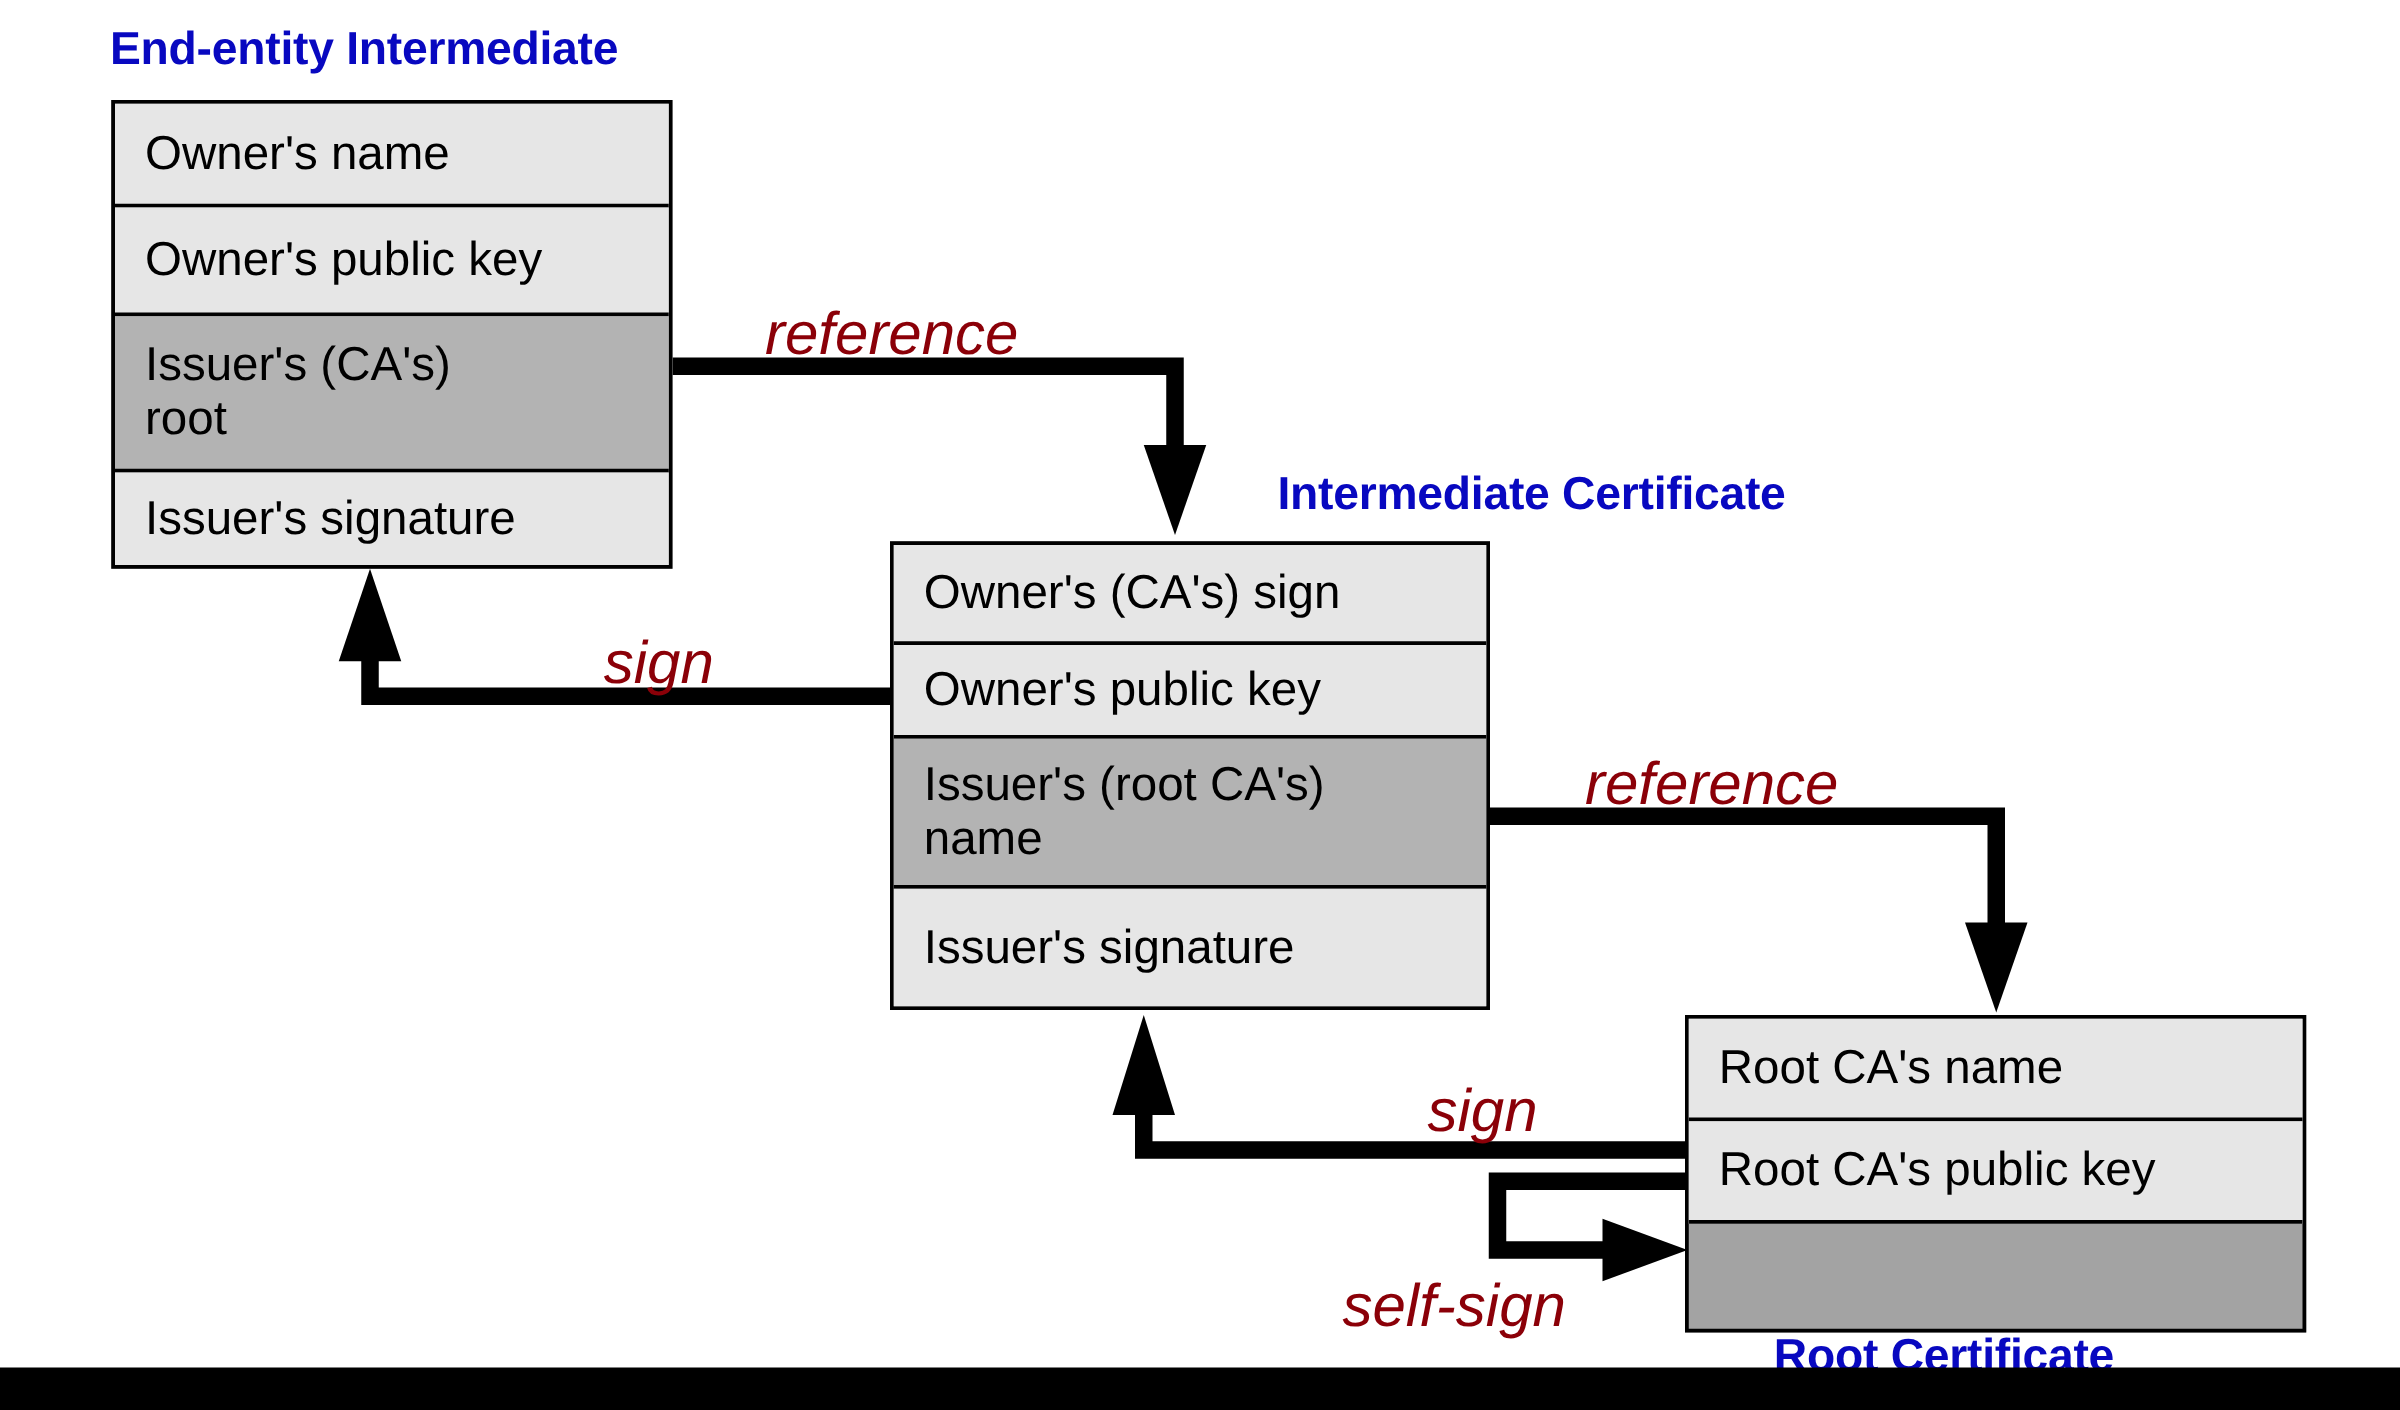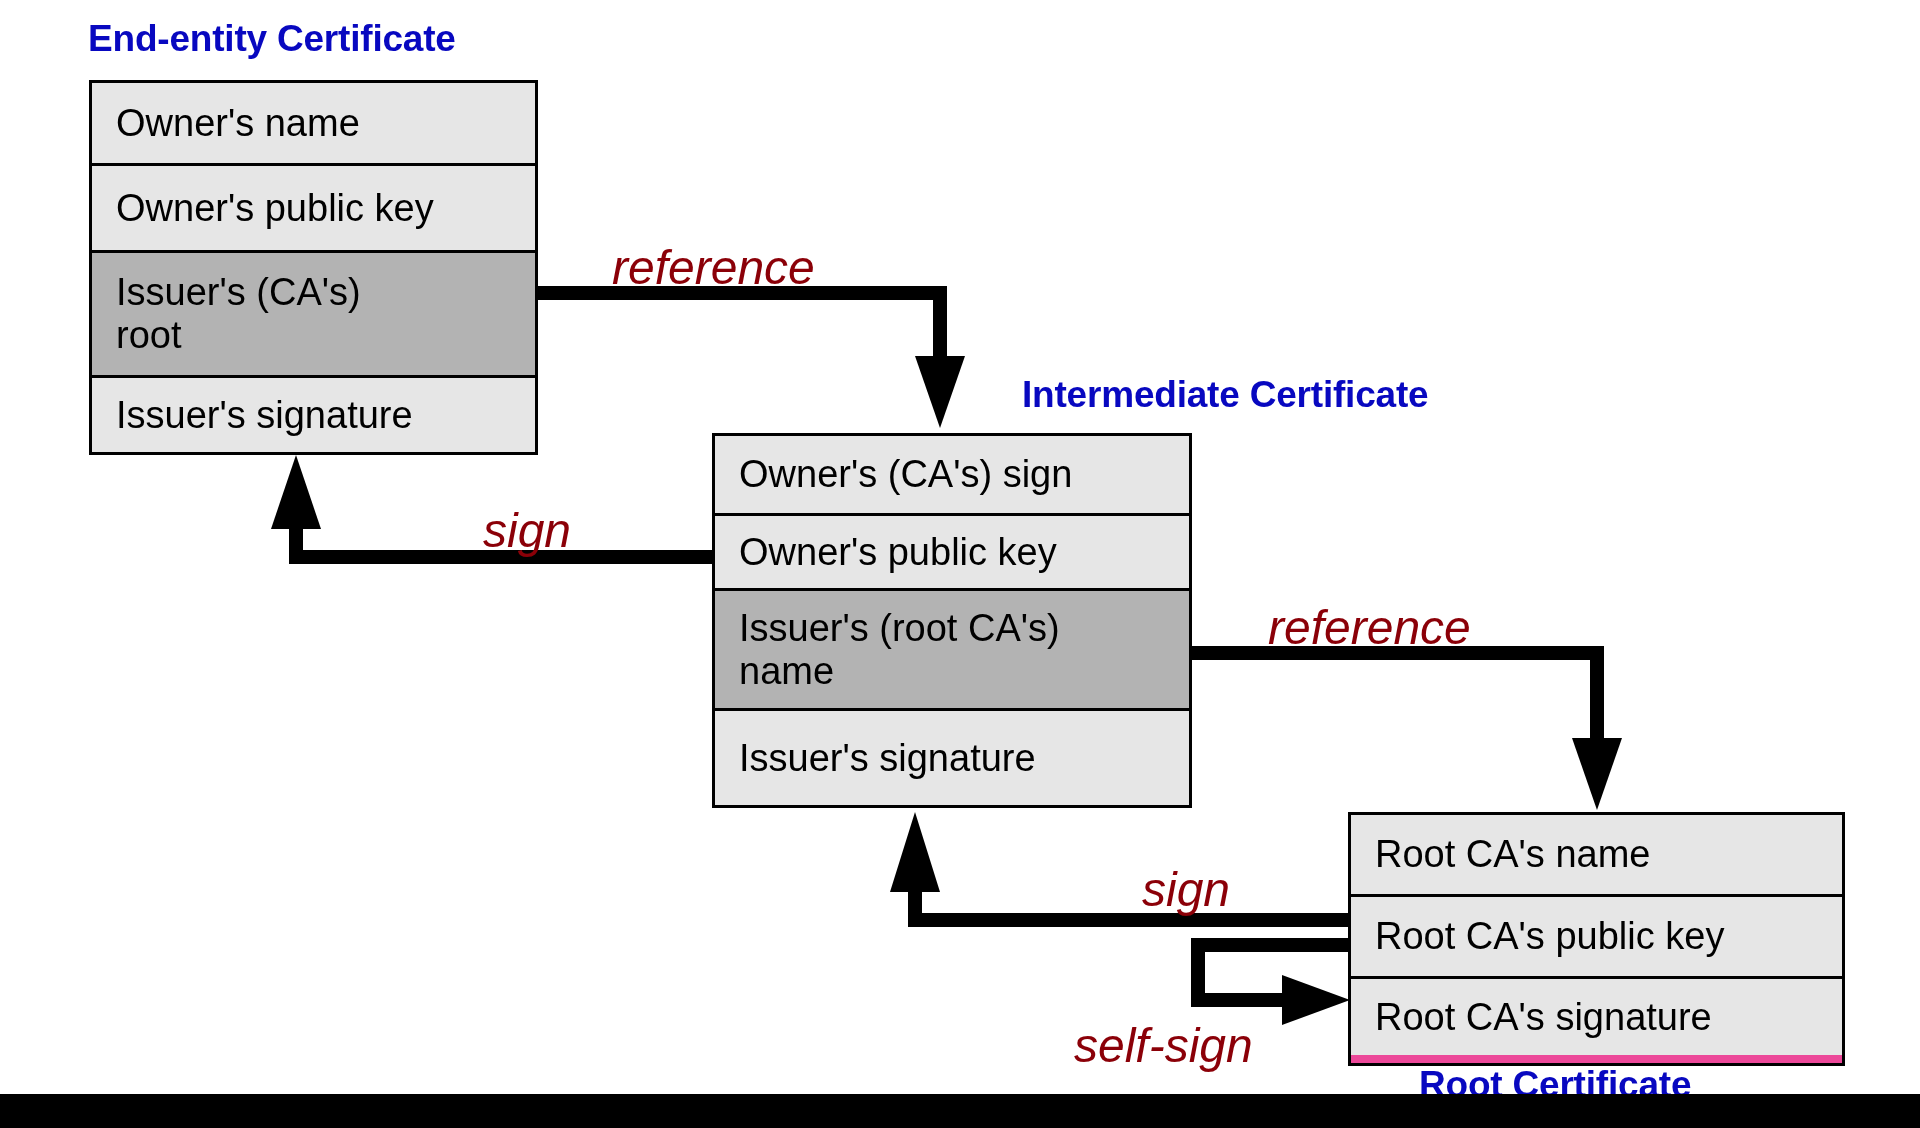--- a/index.html
+++ b/index.html
@@ -31,21 +31,21 @@
     font-weight: bold;
     font-size: 37px;
     color: #0808c0;
     white-space: nowrap;
     letter-spacing: -0.2px;
   }
   .cert-box {
     position: absolute;
     box-sizing: border-box;
     border: 3px solid #000000;
-    background: #ec4899;
+    background: #a3a3a3;
   }
   .cert-row {
     box-sizing: border-box;
     background: #e6e6e6;
     border-bottom: 3px solid #000000;
     display: flex;
     align-items: center;
     padding-left: 24px;
     padding-right: 10px;
     font-family: "Liberation Sans", sans-serif;
@@ -101,21 +101,21 @@
       <path d="M 1348 920 L 915 920 L 915 888" fill="none" stroke="#000000" stroke-width="14" stroke-linecap="butt" stroke-linejoin="miter"></path>
       <polygon points="890,892 940,892 915,812" fill="#000000"></polygon>
     </g>
 
     <g>
       <path d="M 1348 945 L 1198 945 L 1198 1000 L 1288 1000" fill="none" stroke="#000000" stroke-width="14" stroke-linecap="butt" stroke-linejoin="miter"></path>
       <polygon points="1282,975 1282,1025 1350,1000" fill="#000000"></polygon>
     </g>
   </svg>
 
-  <div class="cert-title" style="left:88px; top:18px;">End-entity Certificate</div>
+  <div class="cert-title" style="left:88px; top:18px;">End-entity Intermediate</div>
 
   <div class="cert-box" style="left:89px; top:80px; width:449px; height:375px;">
     <div class="cert-row" style="height:83px;">Owner's name</div>
     <div class="cert-row" style="height:87px;">Owner's public key</div>
     <div class="cert-row highlight" style="height:125px;">Issuer's (CA's)
 root</div>
     <div class="cert-row last" style="height:74px;">Issuer's signature</div>
   </div>
 
   <div class="cert-title" style="left:1022px; top:374px;">Intermediate Certificate</div>
@@ -124,21 +124,20 @@
     <div class="cert-row" style="height:80px;">Owner's (CA's) sign</div>
     <div class="cert-row" style="height:75px;">Owner's public key</div>
     <div class="cert-row highlight" style="height:120px;">Issuer's (root CA's)
 name</div>
     <div class="cert-row last" style="height:94px;">Issuer's signature</div>
   </div>
 
   <div class="cert-box" style="left:1348px; top:812px; width:497px; height:254px;">
     <div class="cert-row" style="height:82px;">Root CA's name</div>
     <div class="cert-row" style="height:82px;">Root CA's public key</div>
-    <div class="cert-row last" style="height:76px;">Root CA's signature</div>
   </div>
 
   <div class="cert-title" style="left:1419px; top:1064px;">Root Certificate</div>
 
   <div class="edge-label" style="left:612px; top:240px;">reference</div>
   <div class="edge-label" style="left:483px; top:503px;">sign</div>
   <div class="edge-label" style="left:1268px; top:600px;">reference</div>
   <div class="edge-label" style="left:1142px; top:862px;">sign</div>
   <div class="edge-label" style="left:1074px; top:1018px;">self-sign</div>
 

